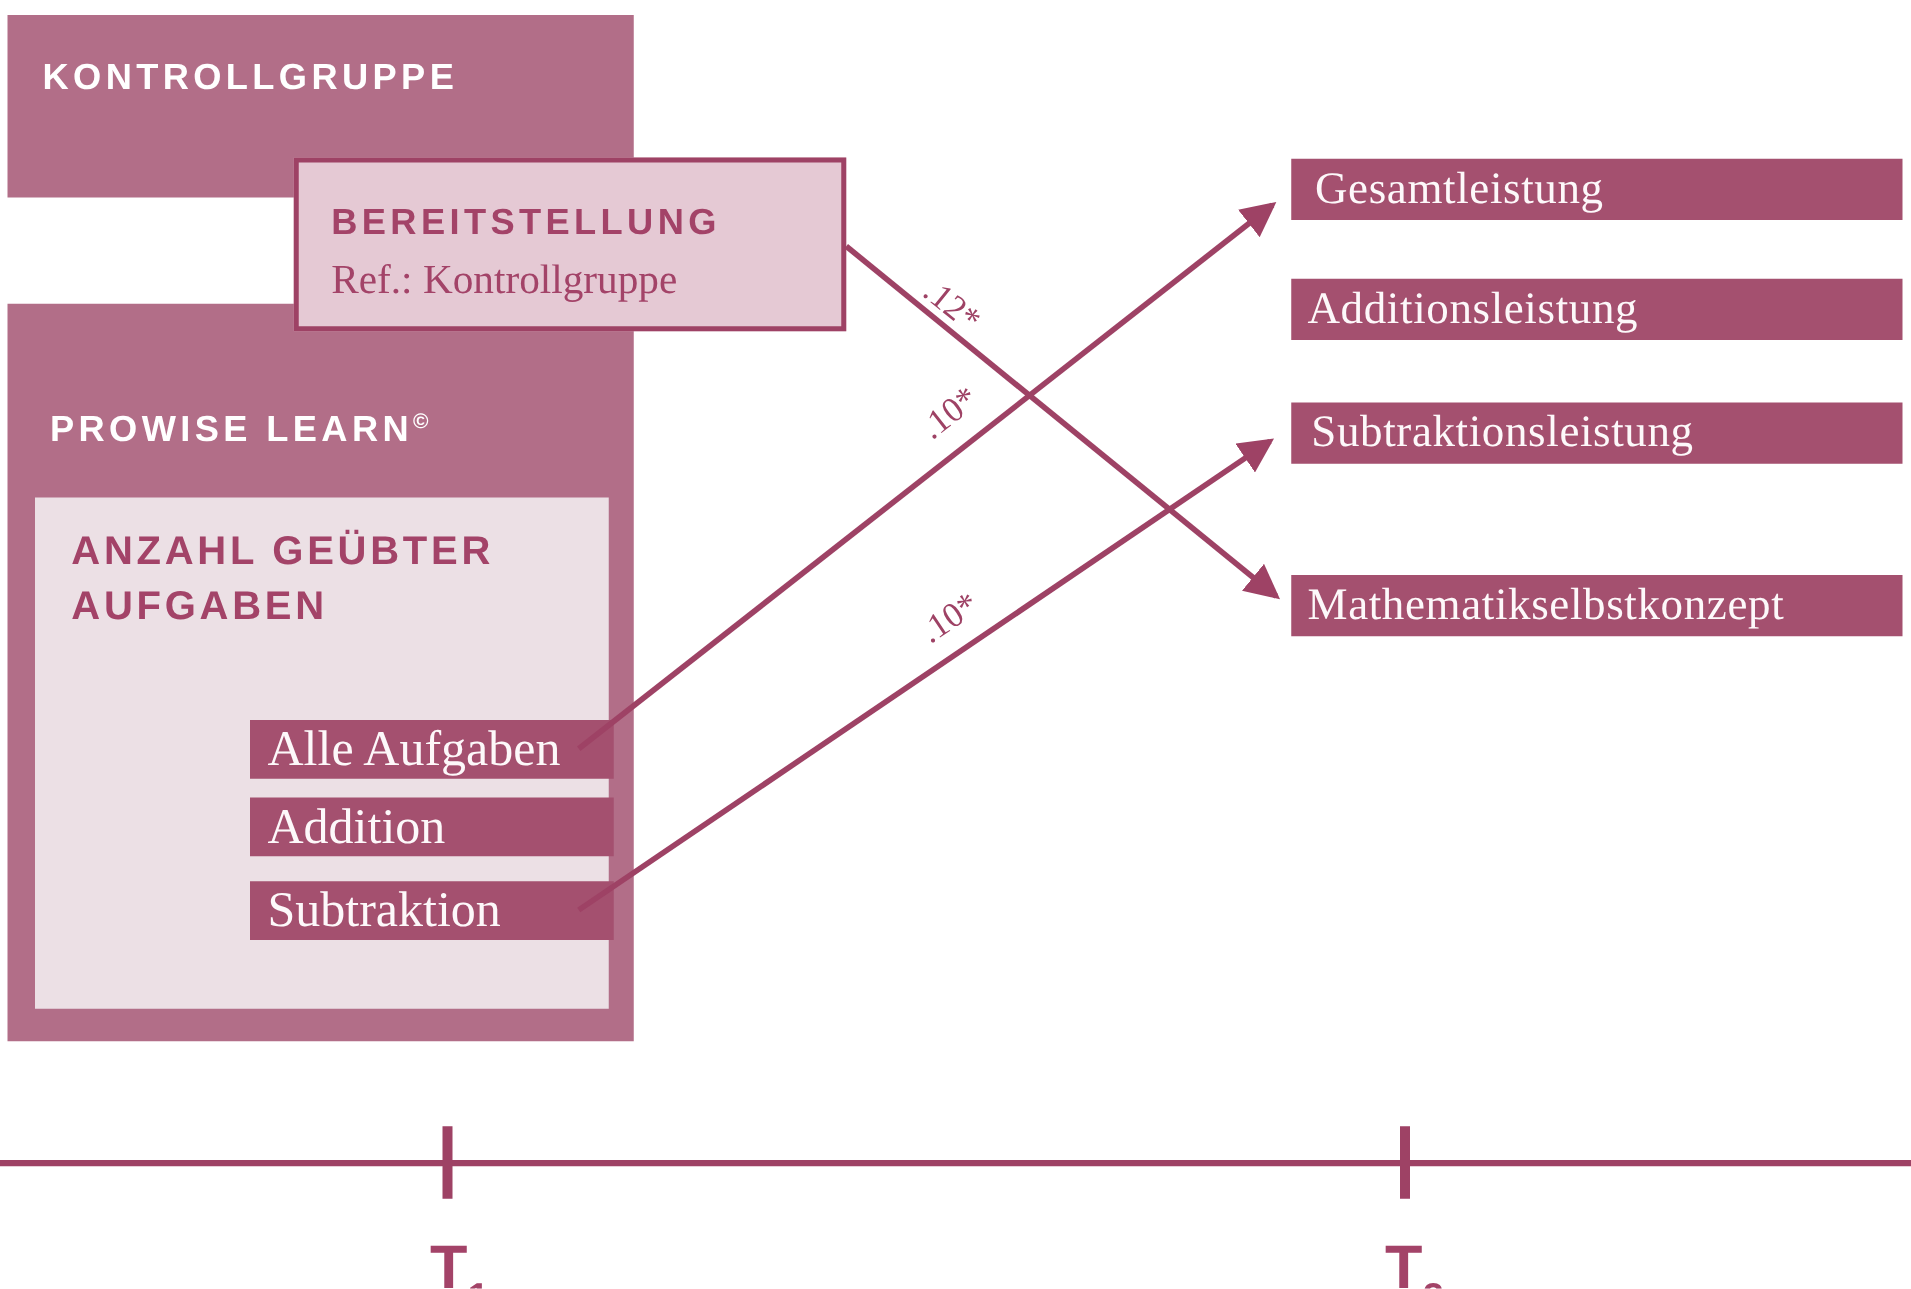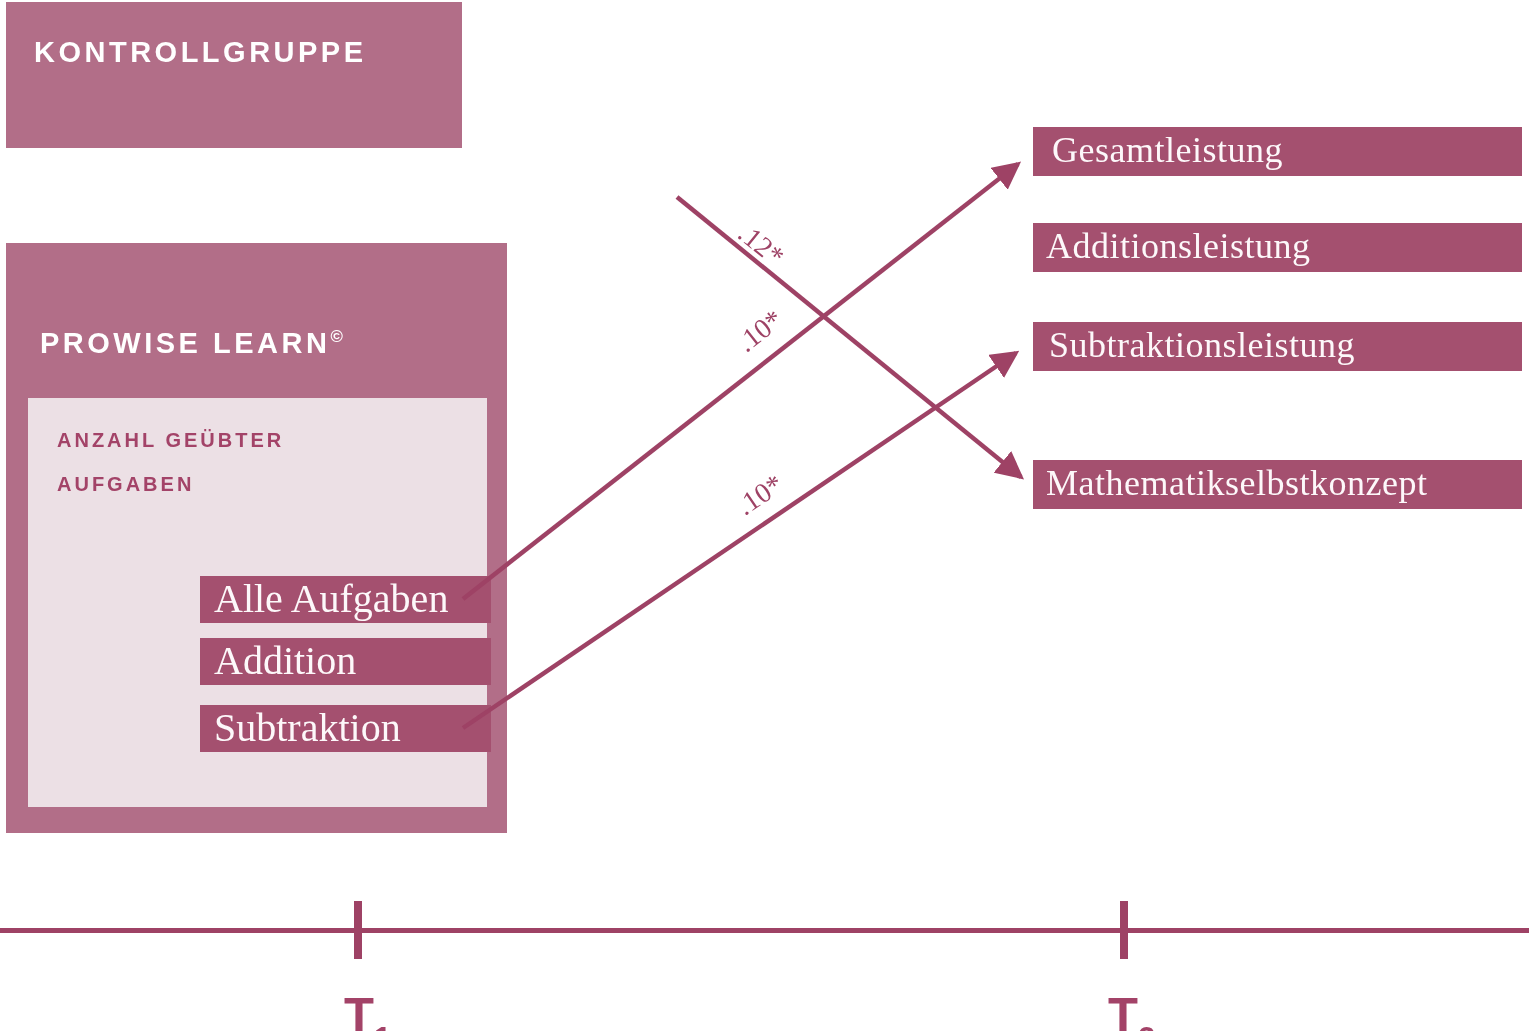--- a/index.html
+++ b/index.html
@@ -59,21 +59,21 @@
     position:absolute;
     left:28px;top:398px;
     width:459px;height:409px;
     background:#ece0e5;
   }
   .anzahl-title{
     position:absolute;
     left:29px;top:20px;
     color:#a34368;
     font-weight:700;
-    font-size:20px;
+    font-size:32px;
     letter-spacing:3px;
     line-height:44px;
     white-space:nowrap;
   }
   
   .predictor{
     position:absolute;
     left:172px;
     width:291px;height:47px;
     background:#a4506f;
@@ -138,38 +138,42 @@
     font-size:31px;
     vertical-align:-18px;
     font-weight:600;
   }
 </style>
 </head>
 <body>
 
 <div id="canvas">
 
-  <div class="group-box" style="left:6px;top:2px;width:456px;height:146px;">
+  <div class="group-box" style="left:6px;top:12px;width:501px;height:146px;">
     <div class="group-title" style="left:28px;top:34px;">KONTROLLGRUPPE</div>
   </div>
 
   <div class="group-box" style="left:6px;top:243px;width:501px;height:590px;">
     <div class="group-title" style="left:34px;top:84px;"><span>PROWISE LEARN</span><span class="sup">©</span></div>
 
     <div class="anzahl-box" style="left:22px;top:155px;">
       <div class="anzahl-title">
         <div>ANZAHL GEÜBTER</div>
         <div>AUFGABEN</div>
       </div>
       <div class="predictor" style="top:178px;">Alle Aufgaben</div>
       <div class="predictor" style="top:240px;">Addition</div>
       <div class="predictor" style="top:307px;">Subtraktion</div>
     </div>
   </div>
 
+  <div class="bereitstellung">
+    <div class="bereitstellung-title">BEREITSTELLUNG</div>
+    <div class="bereitstellung-ref">Ref.: Kontrollgruppe</div>
+  </div>
 
   <div class="outcome" style="top:127px;padding-left:19px;">Gesamtleistung</div>
   <div class="outcome" style="top:223px;">Additionsleistung</div>
   <div class="outcome" style="top:322px;padding-left:16px;">Subtraktionsleistung</div>
   <div class="outcome" style="top:460px;">Mathematikselbstkonzept</div>
 
   <svg id="arrow-layer" viewBox="0 0 1529 1031">
     <defs>
       <marker id="ah" viewBox="0 0 10 10" refX="8.6" refY="5" markerWidth="6.2" markerHeight="6.2" orient="auto-start-reverse">
         <path d="M0 0 L10 5 L0 10 z" fill="#9e4265"></path>

